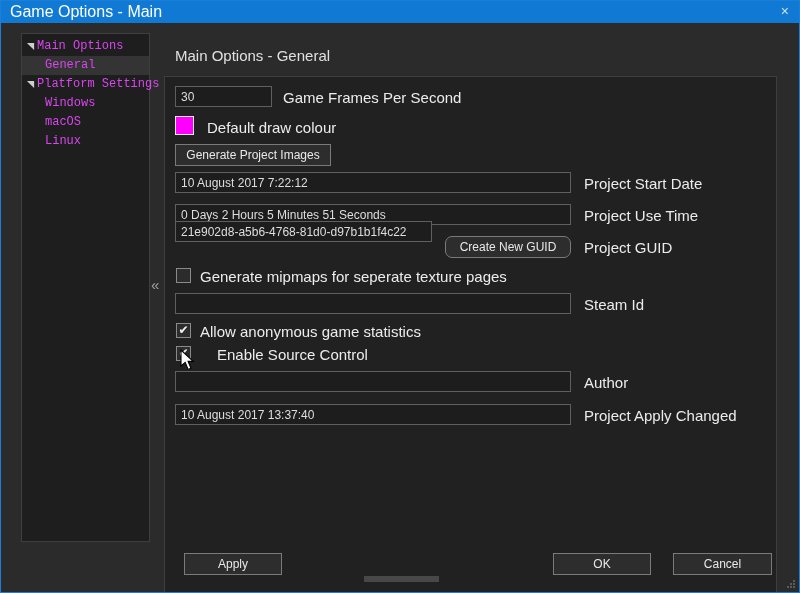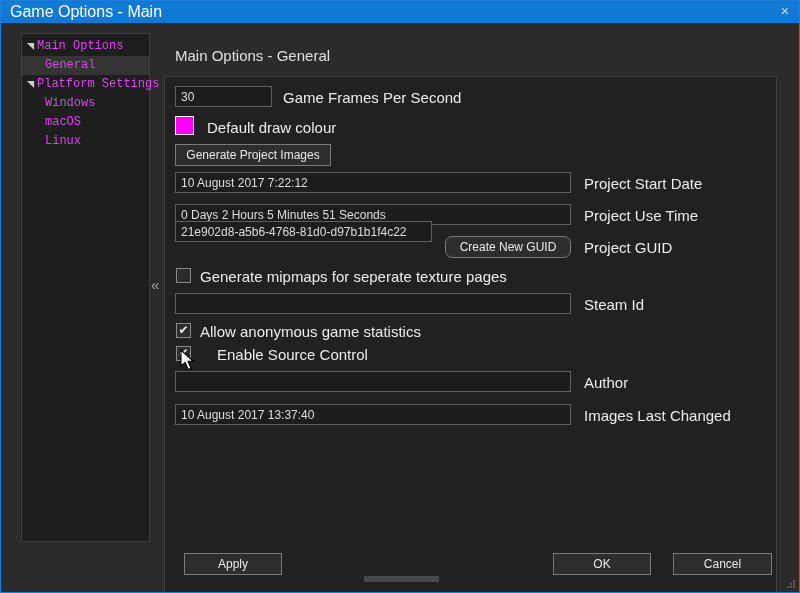--- a/index.html
+++ b/index.html
@@ -129,21 +129,21 @@
 
     <div class="checkbox" style="left:11px; top:269px;">
       <span>✔</span>
     </div>
     <span class="flabel" style="left:52px; top:270px;">Enable Source Control</span>
 
     <input class="field" style="left: 10px; top: 294px; width: 396px;" value="">
     <span class="flabel" style="left:419px; top:298px;">Author</span>
 
     <input class="field" style="left: 10px; top: 327px; width: 396px;" value="10 August 2017 13:37:40">
-    <span class="flabel" style="left:419px; top:331px;">Images Last Changed</span>
+    <span class="flabel" style="left:419px; top:331px;">Project Apply Changed</span>
   </div>
 
   <button class="btn" style="left:183px; top:552px; width:98px;">Apply</button>
   <button class="btn" style="left:552px; top:552px; width:98px;">OK</button>
   <button class="btn" style="left:672px; top:552px; width:99px;">Cancel</button>
 
   <div class="hscroll-thumb"></div>
 
   <svg class="resize-grip" viewBox="0 0 11 11">
     <rect x="8" y="2" width="2" height="2" fill="#5c5c5c"></rect>

